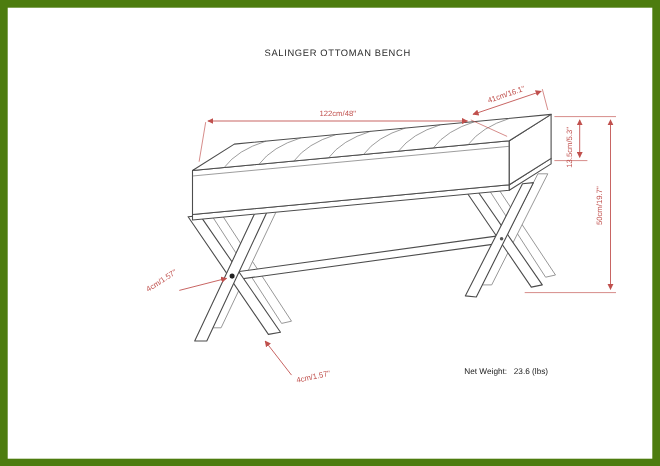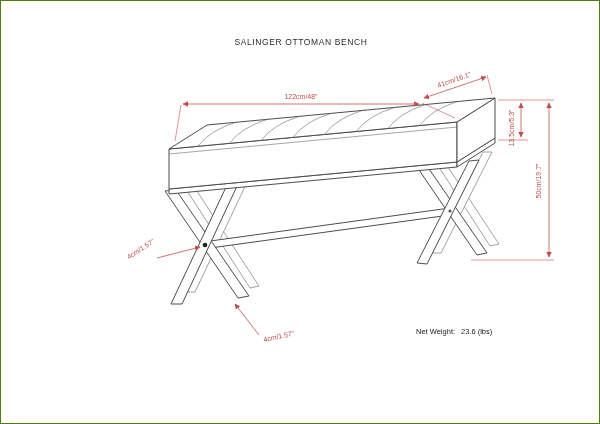--- a/index.html
+++ b/index.html
@@ -1,20 +1,20 @@
 <!DOCTYPE html>
 <html><head>
 <meta charset="utf-8">
 <style>
   html,body{margin:0;padding:0;background:#f2f2f2;}
   .canvas{
     position:relative;
     width:600px;height:424px;
     background:#ffffff;
-    border:1px solid #4d7c0f;
+    border:7px solid #4d7c0f;
     box-sizing:border-box;
     font-family:"Liberation Sans", sans-serif;
     overflow:hidden;
   }
   svg{display:block;}
   .title-text{
     font-size:8.5px;
     letter-spacing:.6px;
     fill:#2b2b2b;
   }

